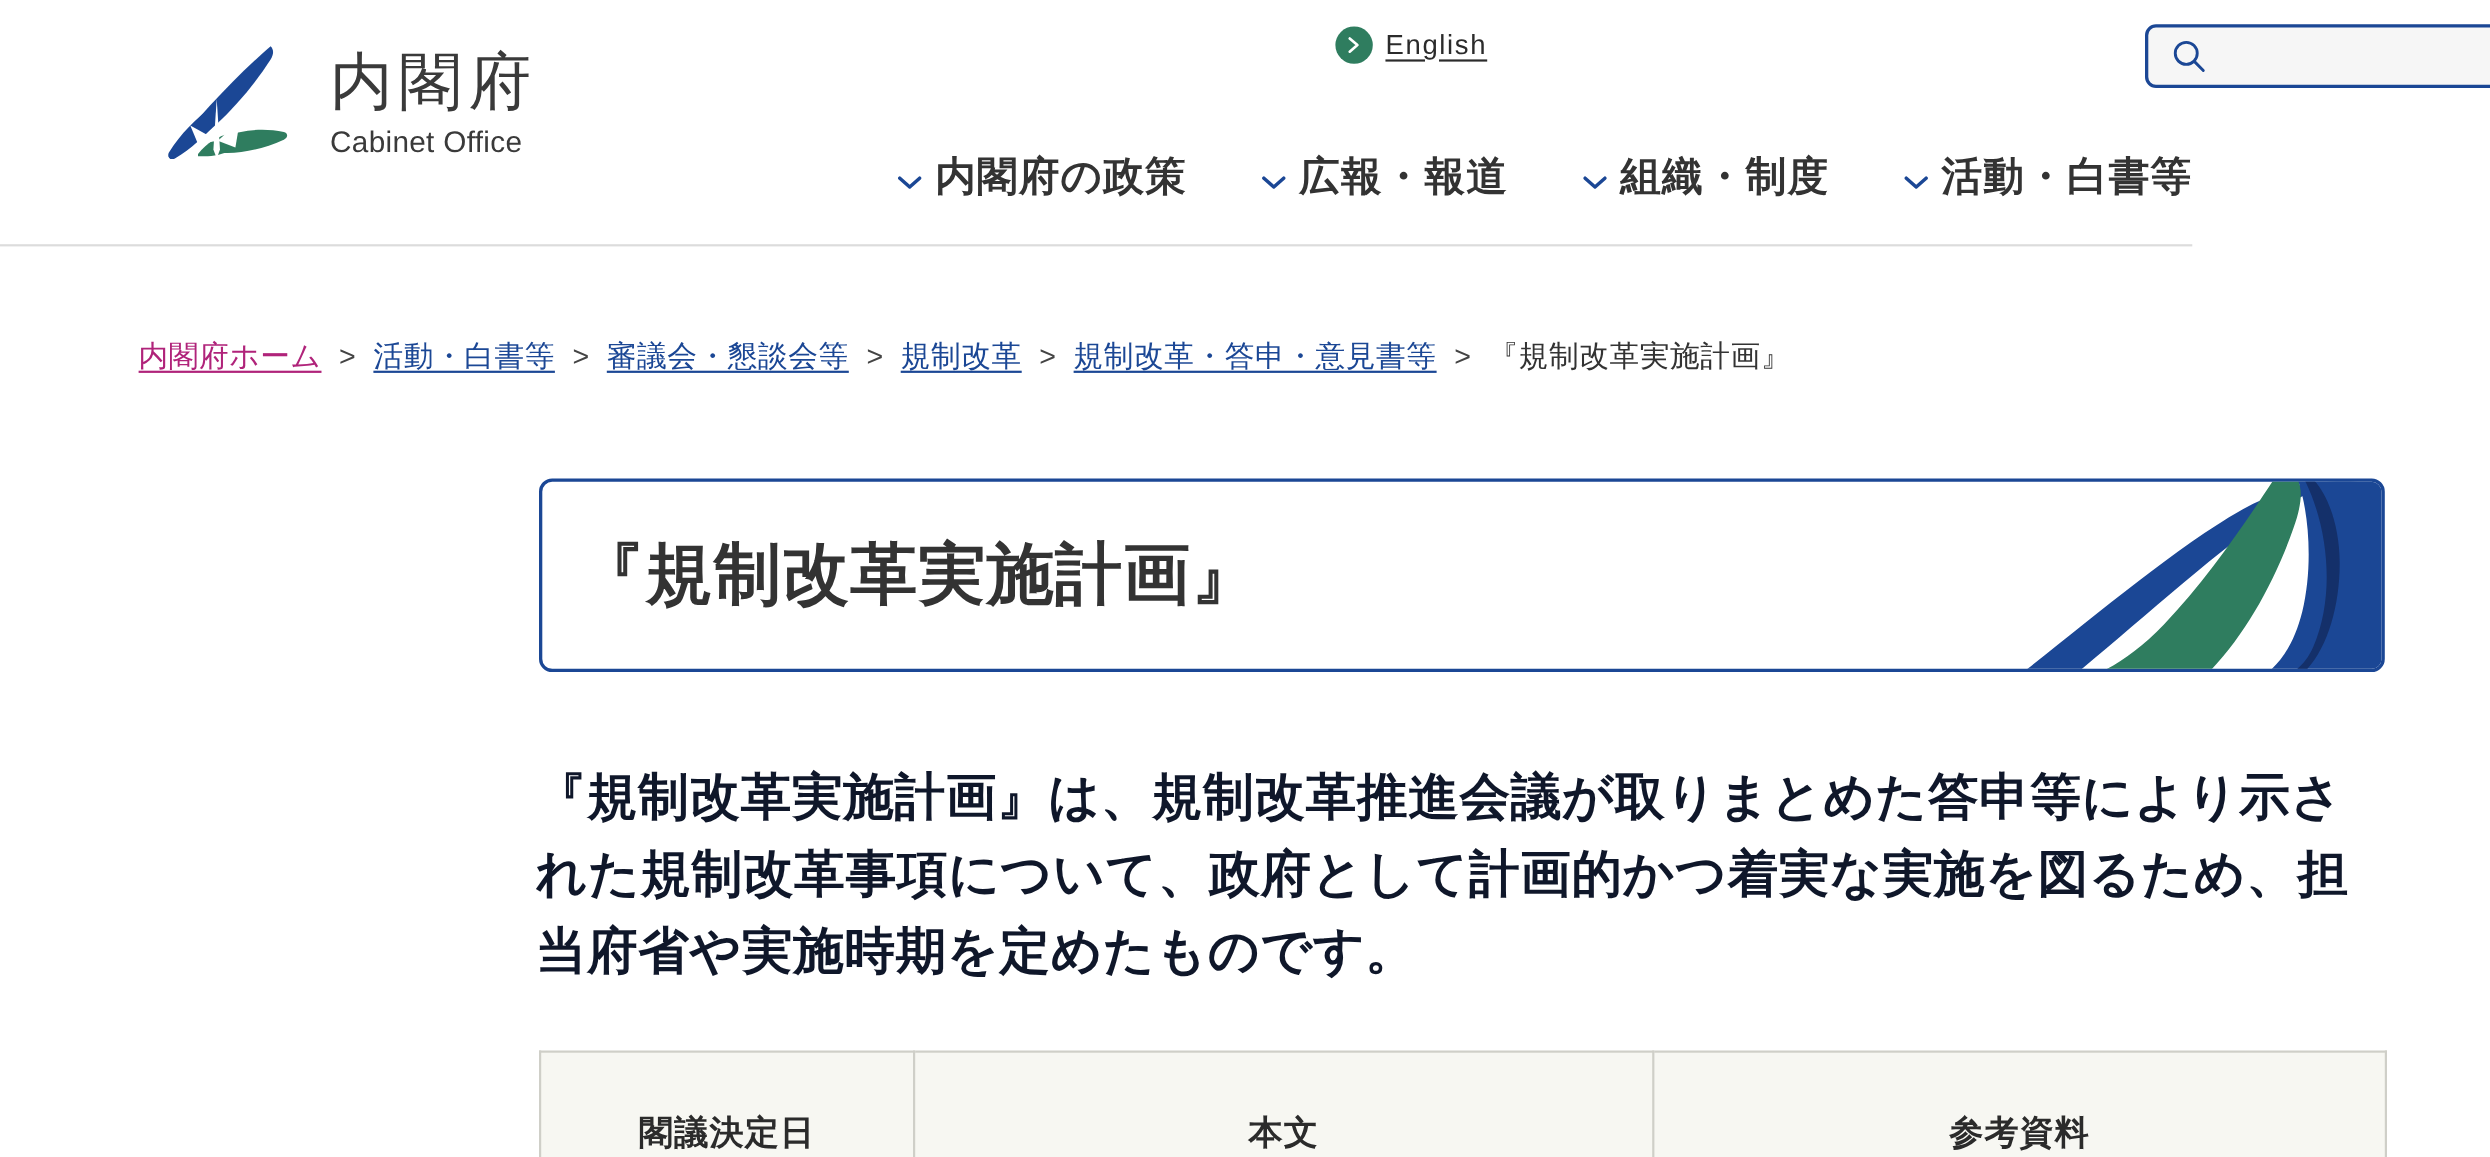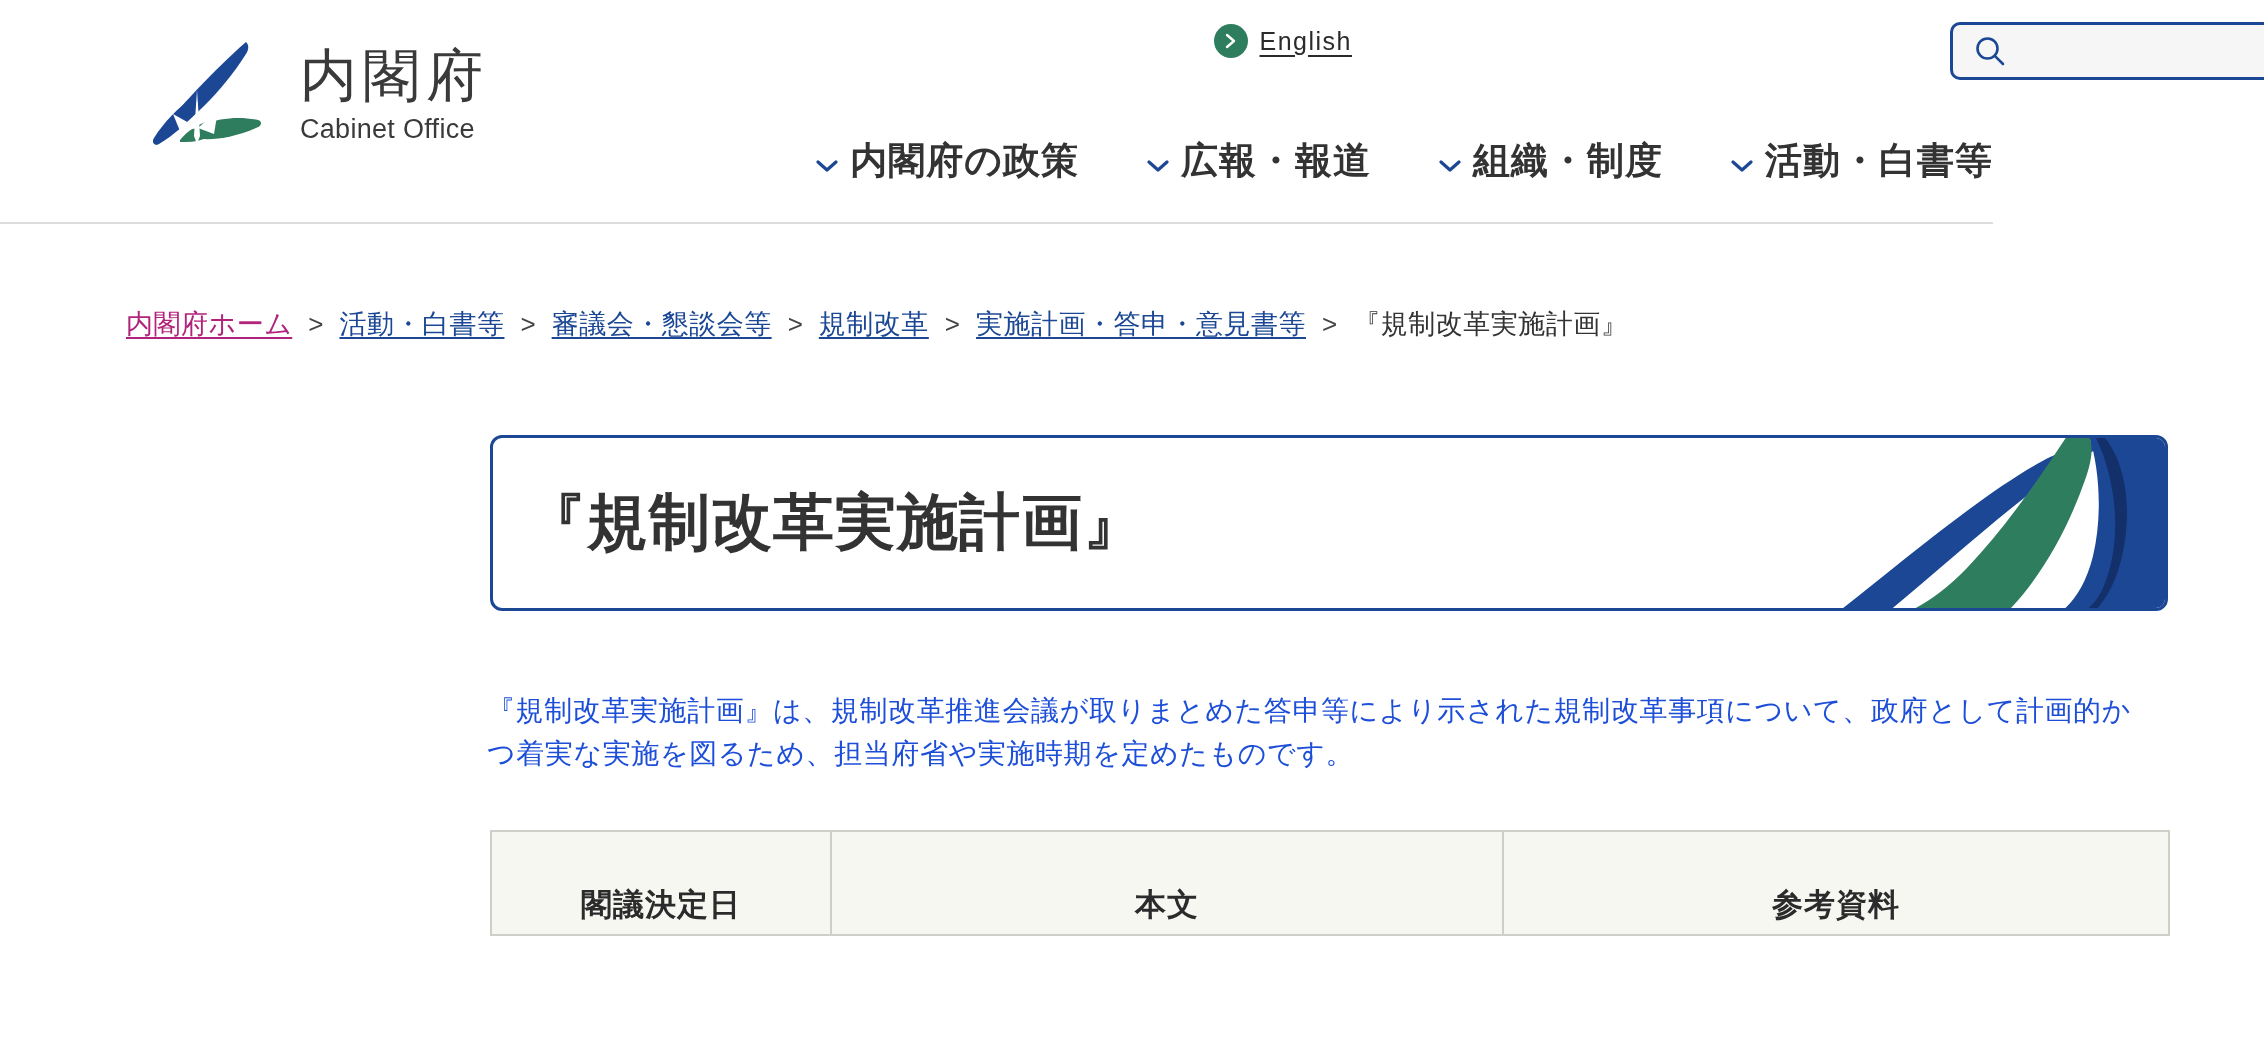--- a/index.html
+++ b/index.html
@@ -187,24 +187,25 @@
     top: -2px;
     height: 180px;
     width: 340px;
     z-index: 1;
     pointer-events: none;
   }
 
   
   .lead {
     margin: 79px 110px 0 487px;
-    font-size: 28px;
+    font-size: 46px;
     line-height: 1.52;
-    color: #1d4ed8;
+    color: #0f172a;
     letter-spacing: 0.6px;
+    font-weight: bold;
   }
 
   
   .data-table {
     margin: 55px 96px 0 490px;
     width: 1678px;
     border-collapse: collapse;
     table-layout: fixed;
   }
   .data-table th {
@@ -303,21 +304,21 @@
 
 <nav class="breadcrumb">
   <a class="crumb-link visited" href="#">内閣府ホーム</a>
   <span class="crumb-sep">&gt;</span>
   <a class="crumb-link" href="#">活動・白書等</a>
   <span class="crumb-sep">&gt;</span>
   <a class="crumb-link" href="#">審議会・懇談会等</a>
   <span class="crumb-sep">&gt;</span>
   <a class="crumb-link" href="#">規制改革</a>
   <span class="crumb-sep">&gt;</span>
-  <a class="crumb-link" href="#">実施計画・答申・意見書等</a>
+  <a class="crumb-link" href="#">規制改革・答申・意見書等</a>
   <span class="crumb-sep">&gt;</span>
   <span class="crumb-current">『規制改革実施計画』</span>
 </nav>
 
 <main class="content">
 
   <div class="title-banner">
     <h1>『規制改革実施計画』</h1>
     <span class="banner-deco">
       <svg width="340" height="180" viewBox="0 0 340 180" xmlns="http://www.w3.org/2000/svg" aria-hidden="true" preserveAspectRatio="none">

